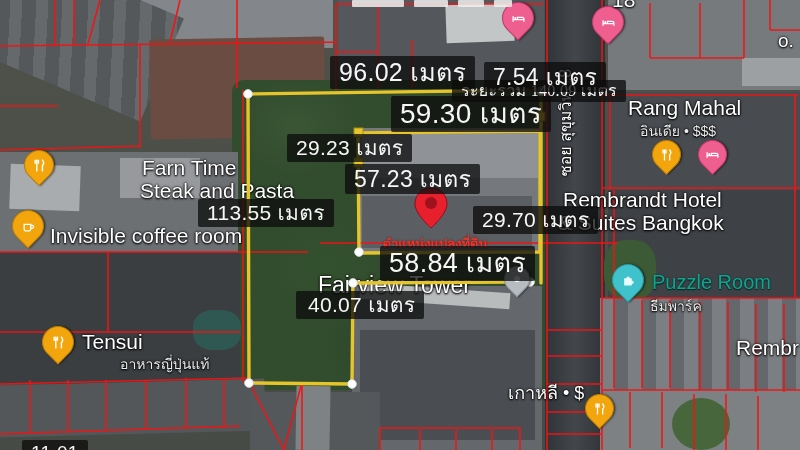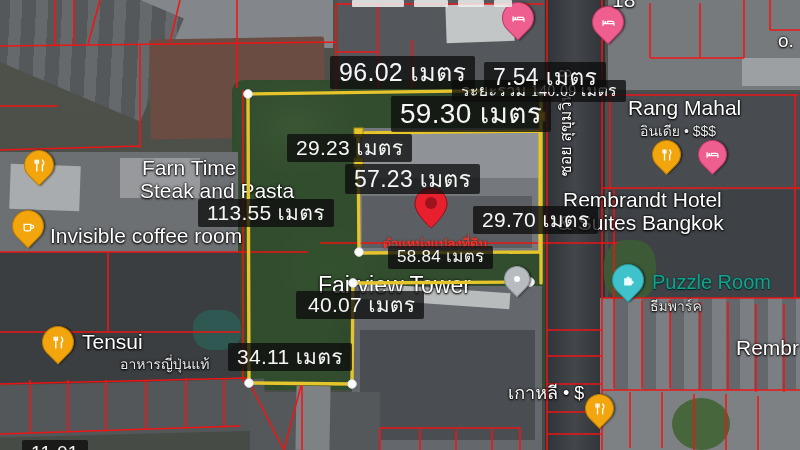--- a/index.html
+++ b/index.html
@@ -221,18 +221,17 @@
   <div style="position:absolute;left:360px;top:233px;width:150px;text-align:center;z-index:13;color:#e8372c;font-size:13px;font-weight:bold;text-shadow:0 0 2px rgba(0,0,0,.6);">ตำแหน่งแปลงที่ดิน</div>
 
   <div class="chip" style="left:452px;top:80px;font-size:16px;z-index:19;font-family:Liberation Serif, serif;">ระยะรวม 140.09 เมตร</div>
   <div class="chip" style="left:330px;top:56px;font-size:25px;">96.02 เมตร</div>
   <div class="chip" style="left:484px;top:62px;font-size:23px;z-index:21;">7.54 เมตร</div>
   <div class="chip" style="left:391px;top:96px;font-size:28px;">59.30 เมตร</div>
   <div class="chip" style="left:287px;top:134px;font-size:21px;">29.23 เมตร</div>
   <div class="chip" style="left:345px;top:164px;font-size:23px;">57.23 เมตร</div>
   <div class="chip" style="left:198px;top:199px;font-size:21px;">113.55 เมตร</div>
   <div class="chip" style="left:473px;top:206px;font-size:21px;">29.70 เมตร</div>
-  <div class="chip" style="left:388px;top:246px;font-size:17px;">58.84 เมตร</div>
+  <div class="chip" style="left:380px;top:246px;font-size:27px;">58.84 เมตร</div>
   <div class="chip" style="left:296px;top:291px;font-size:21px;padding-left:12px;">40.07 เมตร</div>
-  <div class="chip" style="left:228px;top:343px;font-size:21px;">34.11 เมตร</div>
   <div class="chip" style="left:22px;top:440px;font-size:19px;">11.01</div>
 
 </div>
 
 </body></html>

